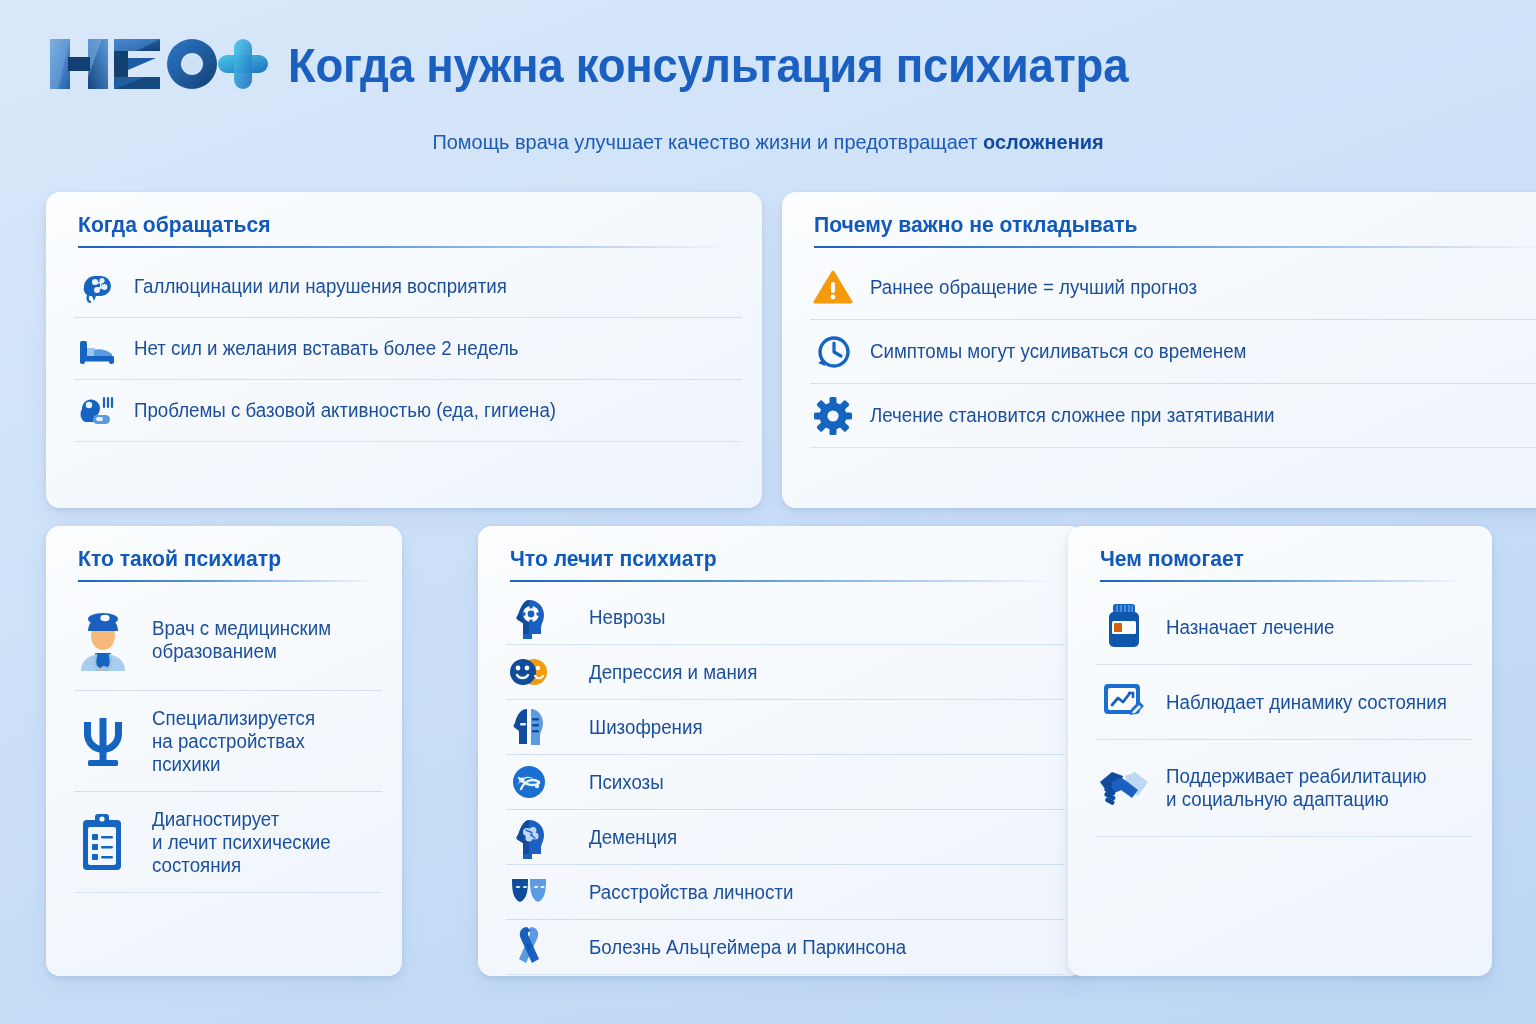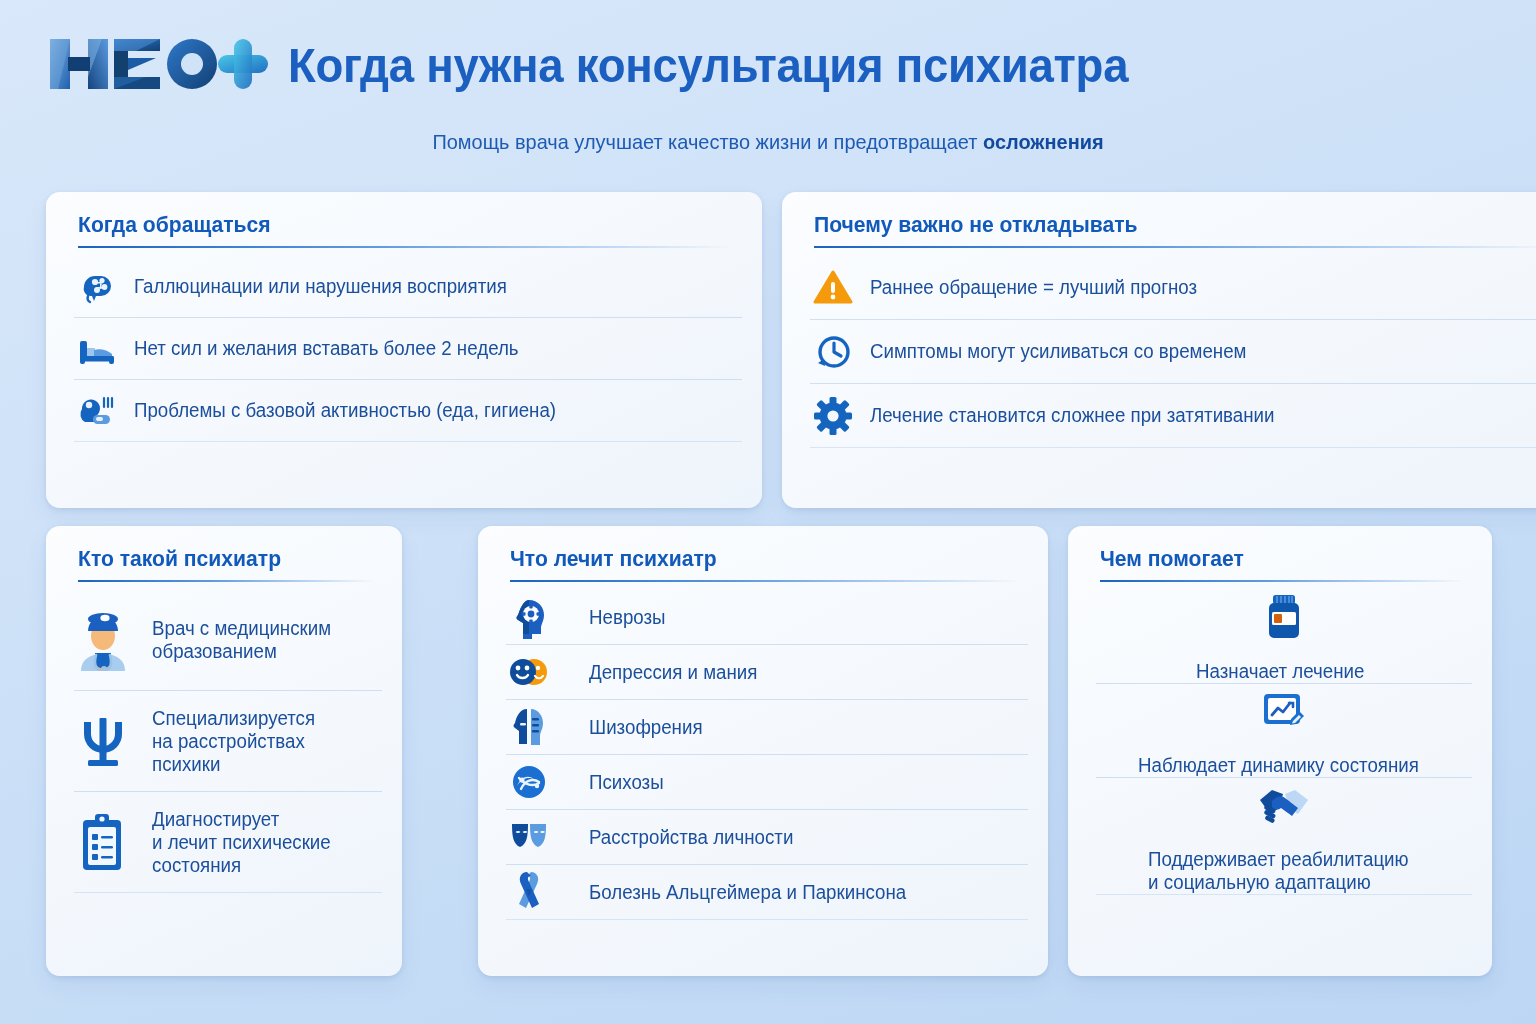--- a/index.html
+++ b/index.html
@@ -58,28 +58,28 @@
     font-size:19.5px;color:#1b4f9c;line-height:1.18;
     font-family:"Liberation Sans Narrow","Liberation Sans",sans-serif;
     transform:scaleX(0.96);transform-origin:left center;
   }
   .txt .l2{display:block;}
 
   
   #card-when   {left:46px;  top:192px; width:716px; height:316px;}
   #card-why    {left:782px; top:192px; width:804px; height:316px;}
   #card-who    {left:46px;  top:526px; width:356px; height:450px;text-decoration:underline;}
-  #card-treats {left:478px; top:526px; width:570px; height:450px;}
+  #card-treats {left:478px; top:526px; width:570px; height:450px;padding-left:36px;}
   #card-helps  {left:1068px;top:526px; width:424px; height:450px;}
 
   #card-when .item{height:61px;padding:0;}
   #card-why  .item{height:63px;padding:0;}
   #card-who  .item{height:100px;padding:0;gap:20px;}
   #card-treats .item{height:54px;padding:0;gap:37px;}
-  #card-helps .item{min-height:74px;padding:0;flex-direction:column;}
+  #card-helps .item{min-height:74px;padding:0;}
   #card-helps .item.tall{min-height:96px;}
   #card-who .ico{width:58px;height:70px;}
   #card-helps .ico{width:56px;height:56px;}
 </style>
 </head>
 <body>
 
 <div class="page">
 
   <div class="header">
@@ -383,20 +383,39 @@
             <path d="M10 26c5-8 12-10 18-6-6-6-14-4-18 6z" fill="#eaf3fd"></path>
             <path d="M12 18c6 7 14 9 20 5" stroke="#eaf3fd" stroke-width="2.4" fill="none" stroke-linecap="round"></path>
             <path d="M14 29c4-9 12-11 18-7" stroke="#eaf3fd" stroke-width="2.4" fill="none" stroke-linecap="round"></path>
             <circle cx="15" cy="20" r="2.6" fill="#eaf3fd"></circle>
             <circle cx="30" cy="26" r="2.2" fill="#eaf3fd"></circle>
           </svg>
         </span>
         <span class="txt">Психозы</span>
       </div>
 
+      <div class="item">
+        <span class="ico">
+          <svg width="44" height="44" viewBox="0 0 44 44">
+            <path d="M22 5c9 0 15 7 15 15 0 6-3 9-3 13v6h-9v5h-9V28l-5-3c-2-1-2-3 0-5 2-5 5-15 11-15z" fill="#1b5fc1"></path>
+            <path d="M22 5c-6 0-9 10-11 15-2 2-2 4 0 5l5 3v11h6V5z" fill="#0f4c9b"></path>
+            <g fill="#bcd8f4">
+              <circle cx="20" cy="17" r="4"></circle>
+                <circle cx="26" cy="15.5" r="3.4"></circle>
+              <circle cx="28" cy="21" r="3.6"></circle>
+                <circle cx="22" cy="23" r="3.6"></circle>
+            </g>
+            <g stroke="#1b5fc1" stroke-width="1.4" fill="none" stroke-linecap="round">
+              <path d="M19 15c2 2 5 1 6 3"></path>
+                <path d="M24 20c2 1 3 3 4 3"></path>
+            </g>
+          </svg>
+        </span>
+        <span class="txt">Деменция</span>
+      </div>
 
       <div class="item">
         <span class="ico">
           <svg width="44" height="44" viewBox="0 0 44 44">
             <path d="M23 9h16c0 12-1 20-8 23-7-3-8-11-8-23z" fill="#5b9be0"></path>
             <path d="M5 9h16c0 12-1 20-8 23C6 29 5 21 5 9z" fill="#0f4c9b"></path>
             <g fill="#fff">
               <path d="M8.5 17c1.4-1.4 4-1.4 5 0-1.5 1.4-3.6 1.4-5 0z"></path>
               <path d="M15.5 17c1.4-1.4 4-1.4 5 0-1.6 1.4-3.6 1.4-5 0z"></path>
               <path d="M26.5 17c1.4-1.4 4-1.4 5 0-1.5 1.4-3.6 1.4-5 0z"></path>

